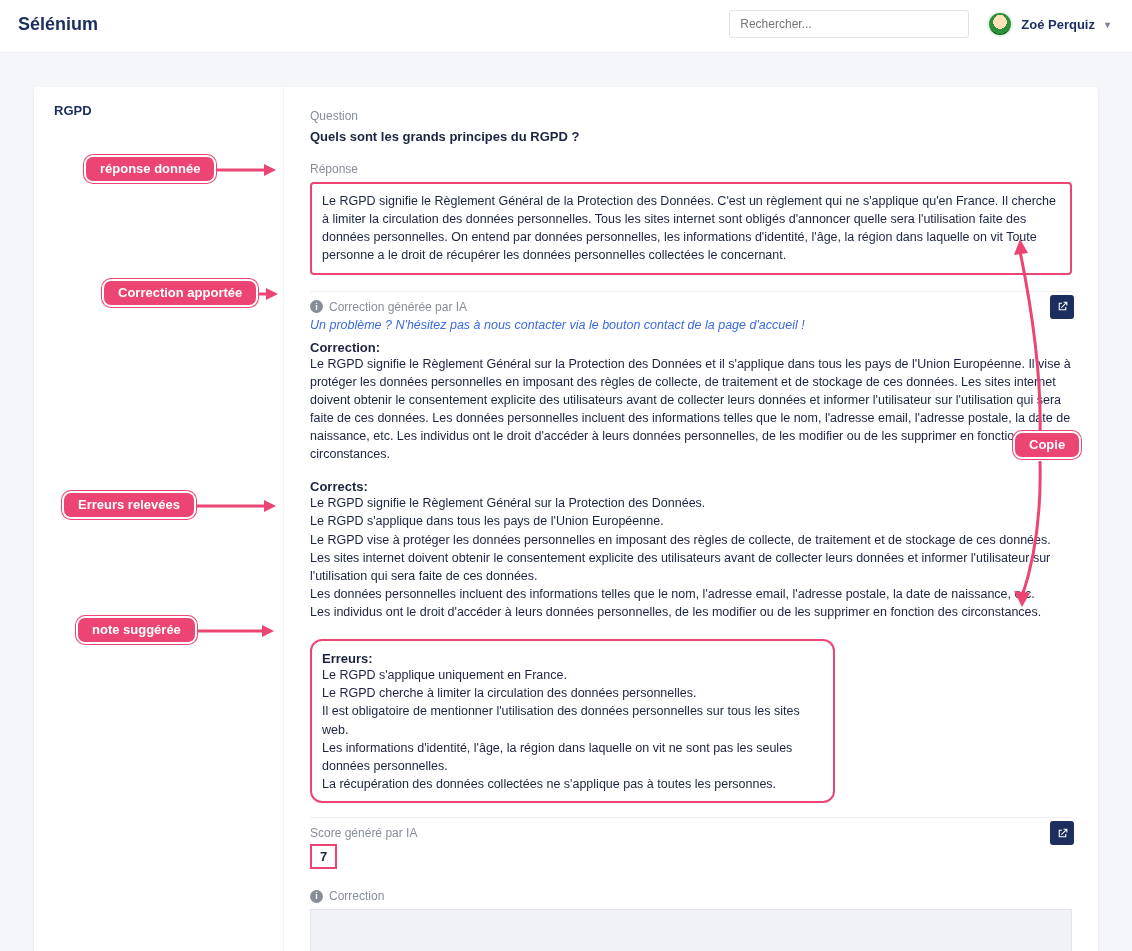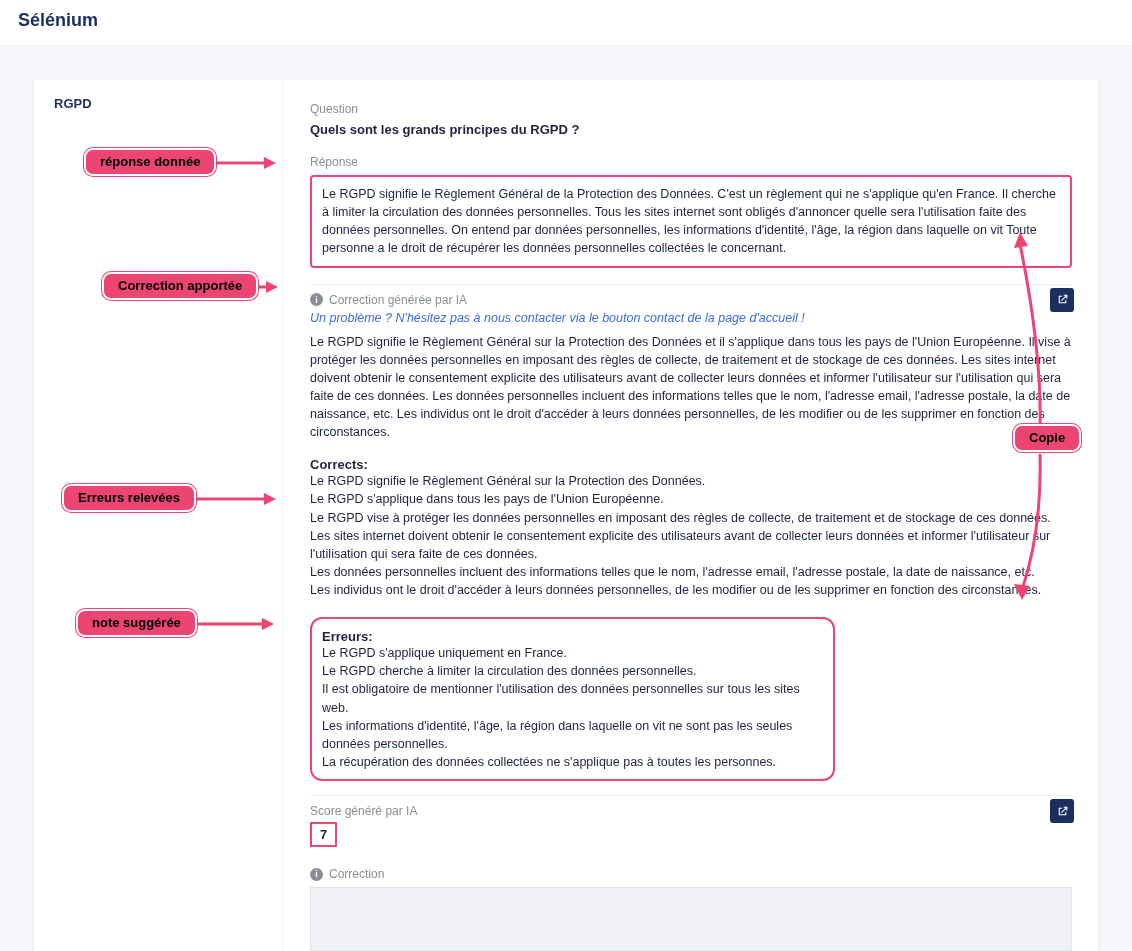--- a/index.html
+++ b/index.html
@@ -78,40 +78,48 @@
   .score-box { border:2px solid var(--pink); display:inline-block; padding:3px 8px; font-weight:700; margin-top:4px; }
 
   .form-row { margin-top:20px; }
   .form-lbl { display:flex; align-items:center; gap:6px; color:var(--grey-label); font-size:12px; margin-bottom:6px; }
   .info-icon { width:13px; height:13px; display:inline-flex; align-items:center; justify-content:center; border-radius:50%; background:var(--grey-label); color:#fff; font-size:9px; font-weight:700; font-style:normal; }
   .ta { width:100%; height:64px; background:#f1f2f6; border:1px solid #e3e5ec; resize:none; outline:none; padding:6px; font-family:inherit; }
 
   
   .annot { position:absolute; z-index:5; }
   .badge {
-    background:var(--pink); color:#000000; font-weight:700; font-size:13px; padding:4px 14px 5px 14px;
+    background:var(--pink); color:#ffffff; font-weight:700; font-size:13px; padding:4px 14px 5px 14px;
     border-radius:7px; box-shadow:0 0 0 2px #fff, 0 0 0 3px var(--pink);
     white-space:nowrap;
   }
   svg.arrow { position:absolute; overflow:visible; z-index:4; }
   .arrow-path { stroke:var(--pink); stroke-width:3; fill:none; }
   .arrow-head { fill:var(--pink); }
 
   
   .b-resp   { left:86px; top:104px; }
   .b-corr   { left:80px; top:228px;padding-left:24px; }
   .b-err    { left:64px; top:440px; }
   .b-note   { left:78px; top:565px; }
   .b-copie  { left:1015px; top:380px; }
 </style>
 </head>
 <body>
 
 <div class="topbar">
   <div class="brand">Sélénium</div>
+  <div class="top-right">
+    <input class="search-box" placeholder="Rechercher..." style="">
+    <div class="user">
+      <span class="avatar"></span>
+      <span>Zoé Perquiz</span>
+      <span class="chev">▾</span>
+    </div>
+  </div>
 </div>
 
 <div class="page">
 
   <div class="annot b-resp">
       <div class="badge">réponse donnée</div>
     </div>
   <div class="annot b-corr">
       <div class="badge">Correction apportée</div>
     </div>
@@ -170,20 +178,21 @@
         </div>
         <div class="copy-btn">
           <svg viewBox="0 0 24 24">
               <path d="M14 3h7v7h-2V6.4l-8.3 8.3-1.4-1.4L17.6 5H14V3zM5 5h6v2H7v10h10v-4h2v6H5V5z"></path>
             </svg>
         </div>
       </div>
 
       <div class="notice">Un problème ? N'hésitez pas à nous contacter via le bouton contact de la page d'accueil !</div>
 
+      <div class="section-title">Correction:</div>
       <div class="body-text">Le RGPD signifie le Règlement Général sur la Protection des Données et il s'applique dans tous les pays de l'Union Européenne. Il vise à protéger les données personnelles en imposant des règles de collecte, de traitement et de stockage de ces données. Les sites internet doivent obtenir le consentement explicite des utilisateurs avant de collecter leurs données et informer l'utilisateur sur l'utilisation qui sera faite de ces données. Les données personnelles incluent des informations telles que le nom, l'adresse email, l'adresse postale, la date de naissance, etc. Les individus ont le droit d'accéder à leurs données personnelles, de les modifier ou de les supprimer en fonction des circonstances.</div>
 
       <div style="height:14px"></div>
       <div class="section-title">Corrects:</div>
       <div class="body-text">Le RGPD signifie le Règlement Général sur la Protection des Données.
 Le RGPD s'applique dans tous les pays de l'Union Européenne.
 Le RGPD vise à protéger les données personnelles en imposant des règles de collecte, de traitement et de stockage de ces données.
 Les sites internet doivent obtenir le consentement explicite des utilisateurs avant de collecter leurs données et informer l'utilisateur sur l'utilisation qui sera faite de ces données.
 Les données personnelles incluent des informations telles que le nom, l'adresse email, l'adresse postale, la date de naissance, etc.
 Les individus ont le droit d'accéder à leurs données personnelles, de les modifier ou de les supprimer en fonction des circonstances.</div>

